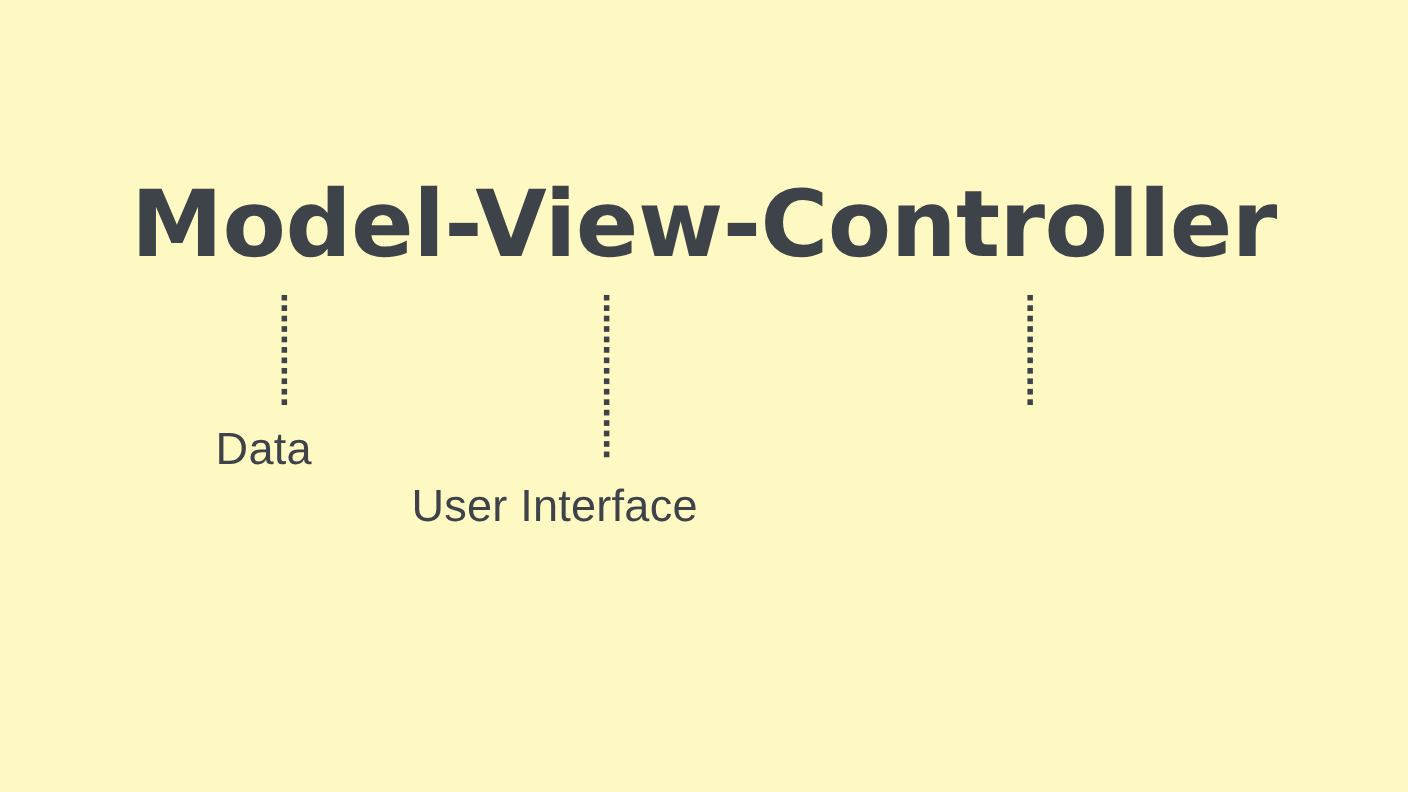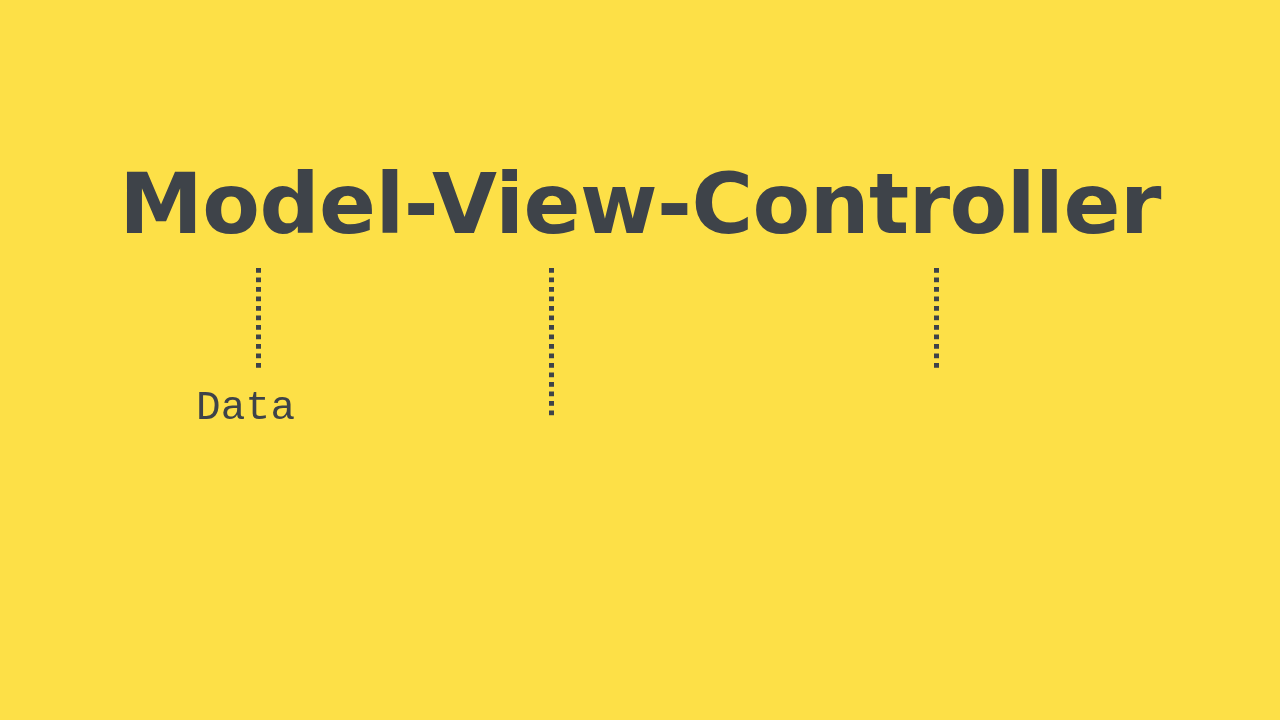--- a/index.html
+++ b/index.html
@@ -8,21 +8,21 @@
     padding: 0;
     background: #ffffff;
   }
   body {
     font-family: "DejaVu Sans", sans-serif;
   }
   .slide {
     position: relative;
     width: 1280px;
     height: 720px;
-    background: #fde047;
+    background: #fef9c3;
     overflow: hidden;
   }
 
   
   .title {
     position: absolute;
     left: 0;
     right: 0;
     top: 160px;
     text-align: center;
@@ -45,21 +45,21 @@
         #3e4349 5px,
         rgba(255, 255, 255, 0) 5px,
         rgba(255, 255, 255, 0) 9.5px);
     background-size: 5px 9.5px;
     background-repeat: repeat-y;
   }
 
   
   .leaf-label {
     position: absolute;
-    font-family: Liberation Mono, monospace;
+    font-family: Liberation Sans, sans-serif;
     font-size: 41px;
     font-weight: 300;
     color: #3e4349;
     letter-spacing: 0.2px;
     line-height: 1;
     white-space: nowrap;
   }
 </style>
 </head>
 <body>
@@ -69,15 +69,16 @@
   <div class="title">Model-View-Controller</div>
 
   <div class="connector" id="connector-0" style="left: 256px; top: 268px; height: 102px;"></div>
 
   <div class="connector" id="connector-1" style="left: 549px; top: 268px; height: 152px;"></div>
 
   <div class="connector" id="connector-2" style="left: 934px; top: 268px; height: 102px;"></div>
 
   <div class="leaf-label" id="leaf-0" style="left: 196px; top: 388px;">Data</div>
 
+  <div class="leaf-label" id="leaf-1" style="left: 374px; top: 440px;">User Interface</div>
 
 
 </div>
 
 </body></html>

